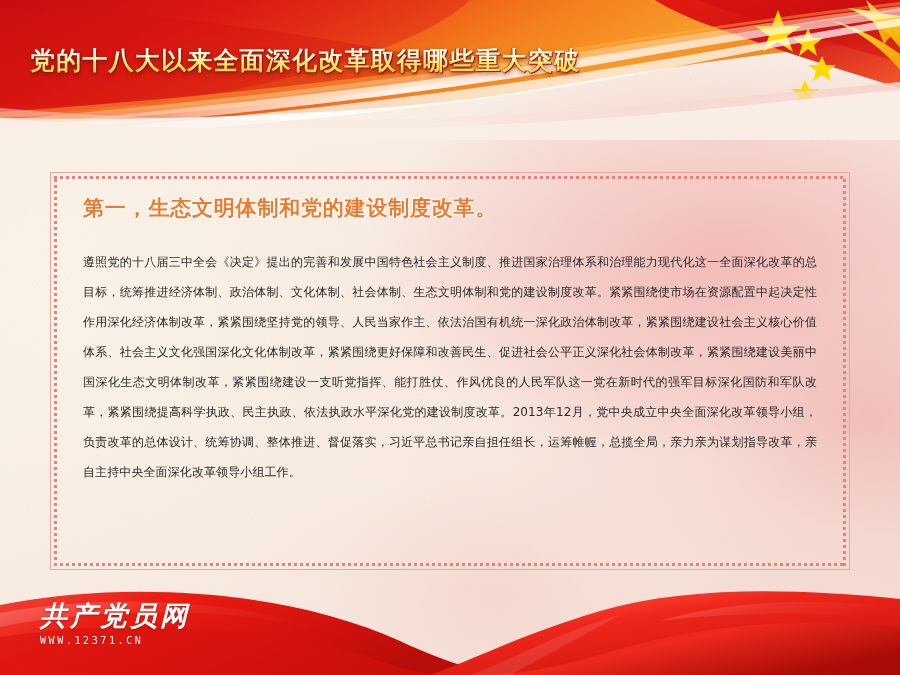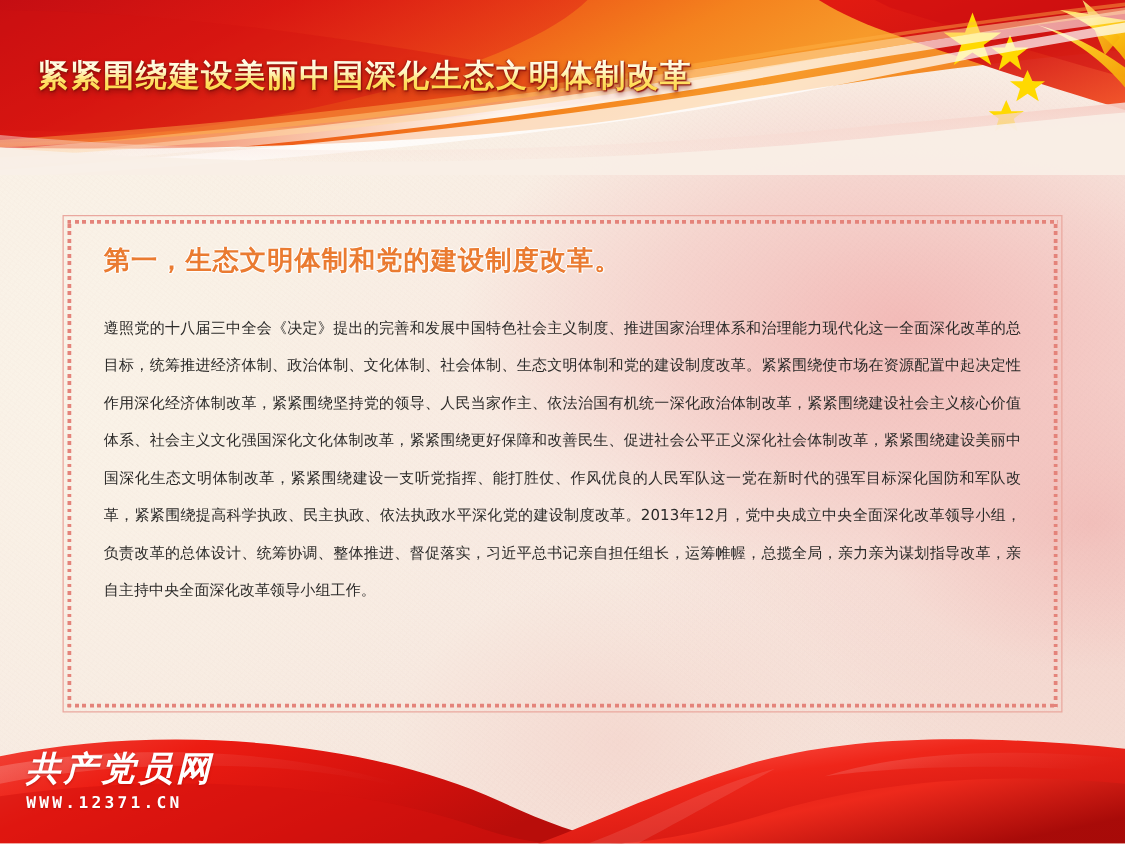--- a/index.html
+++ b/index.html
@@ -141,40 +141,40 @@
     left: 0;
     top: 575px;
     width: 900px;
     height: 100px;
     overflow: hidden;
   }
   .footer-svg { position: absolute; left: 0; top: 0; display: block; }
 
   .footer-logo {
     position: absolute;
-    left: 21px;
+    left: 40px;
     top: 27px;
     width: 210px;
   }
   .logo-mark {
     font-family: "DejaVu Serif", "Liberation Serif", serif;
     font-size: 27px;
     font-weight: bold;
     font-style: italic;
     color: #ffffff;
     letter-spacing: 3px;
     line-height: 1;
     white-space: nowrap;
     text-shadow: 0 1px 2px rgba(140,0,0,0.45);
   }
   .logo-url {
     margin-top: 6px;
     font-family: "DejaVu Sans Mono", "Liberation Mono", monospace;
-    font-size: 13px;
-    font-weight: bold;
+    font-size: 10px;
+    font-weight: normal;
     color: #ffffff;
     letter-spacing: 2.6px;
     white-space: nowrap;
     text-shadow: 0 1px 1px rgba(140,0,0,0.40);
   }
 </style>
 </head>
 <body>
 
 <div id="page">
@@ -251,21 +251,21 @@
         <path d="M0,120 C190,104 400,80 590,50 C690,34 800,18 900,6 L900,11
                  C790,24 680,42 580,60 C390,94 180,116 0,126 Z" fill="#ffd7a0" opacity="0.55"></path>
         <path d="M0,112 C180,100 380,78 560,50 C660,34 780,16 900,2 L900,5
                  C770,20 650,38 540,58 C360,92 170,110 0,118 Z" fill="#ffb347" opacity="0.45"></path>
 
         <path d="M0,108 C200,126 430,124 660,104 C760,95 840,88 900,82 L900,140 L0,140 Z" fill="url(#gPinkFade)"></path>
         <path d="M0,118 C220,136 470,132 700,110 C790,101 852,94 900,90 L900,140 L0,140 Z" fill="#f9efe6" opacity="0.92"></path>
       </g>
     </svg>
 
-    <div class="header-title">紧紧围绕建设美丽中国深化生态文明体制改革</div>
+    <div class="header-title">党的十八大以来全面深化改革取得哪些重大突破</div>
   </div>
 
   <div class="panel">
     <div class="panel-outer"></div>
     <div class="panel-inner"></div>
 
     <div class="panel-content">
       <h2 class="section-heading">第一，生态文明体制和党的建设制度改革。</h2>
       <p class="body-text">遵照党的十八届三中全会《决定》提出的完善和发展中国特色社会主义制度、推进国家治理体系和治理能力现代化这一全面深化改革的总目标，统筹推进经济体制、政治体制、文化体制、社会体制、生态文明体制和党的建设制度改革。紧紧围绕使市场在资源配置中起决定性作用深化经济体制改革，紧紧围绕坚持党的领导、人民当家作主、依法治国有机统一深化政治体制改革，紧紧围绕建设社会主义核心价值体系、社会主义文化强国深化文化体制改革，紧紧围绕更好保障和改善民生、促进社会公平正义深化社会体制改革，紧紧围绕建设美丽中国深化生态文明体制改革，紧紧围绕建设一支听党指挥、能打胜仗、作风优良的人民军队这一党在新时代的强军目标深化国防和军队改革，紧紧围绕提高科学执政、民主执政、依法执政水平深化党的建设制度改革。2013年12月，党中央成立中央全面深化改革领导小组，负责改革的总体设计、统筹协调、整体推进、督促落实，习近平总书记亲自担任组长，运筹帷幄，总揽全局，亲力亲为谋划指导改革，亲自主持中央全面深化改革领导小组工作。</p>
     </div>

